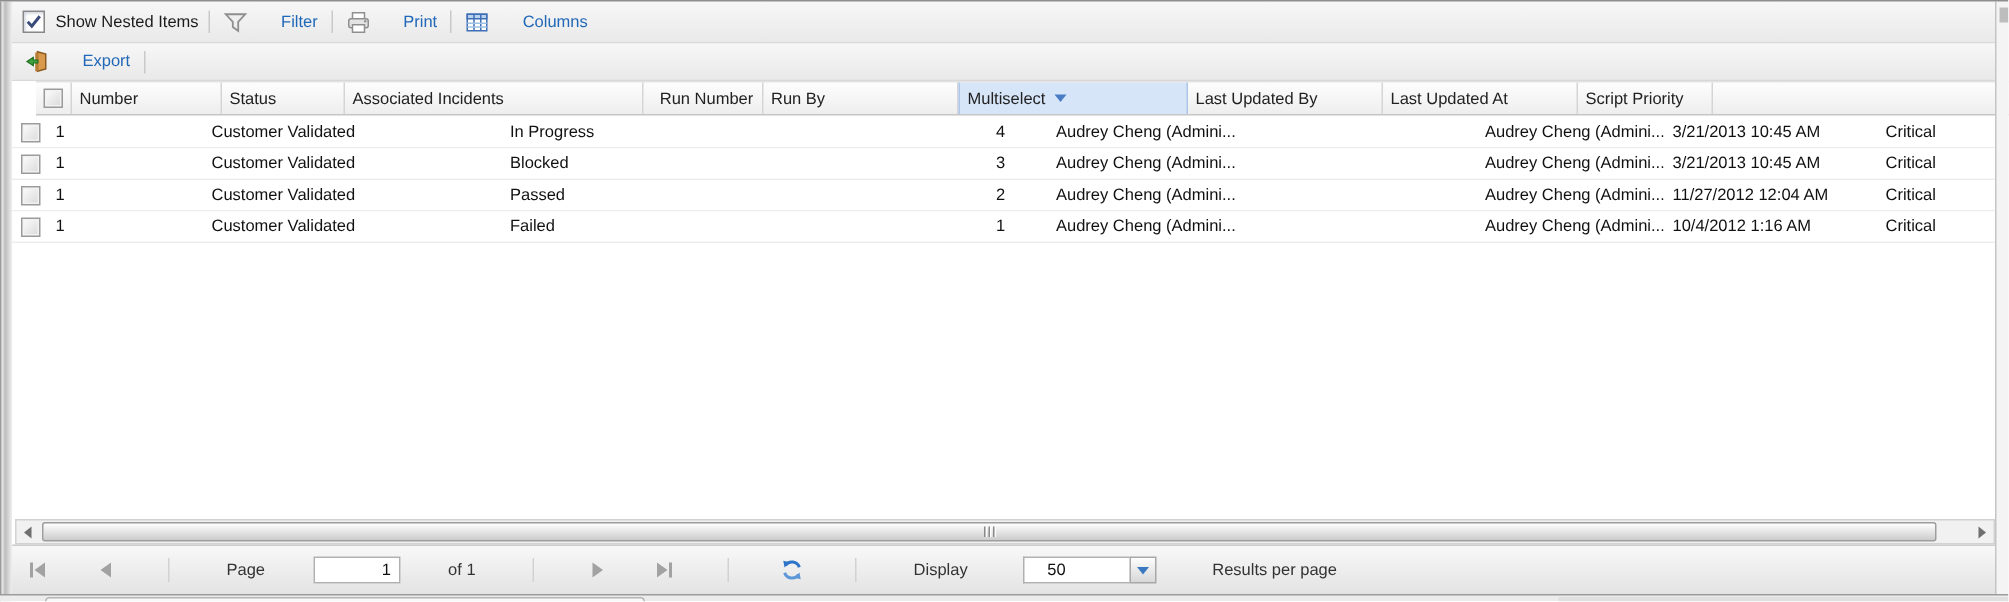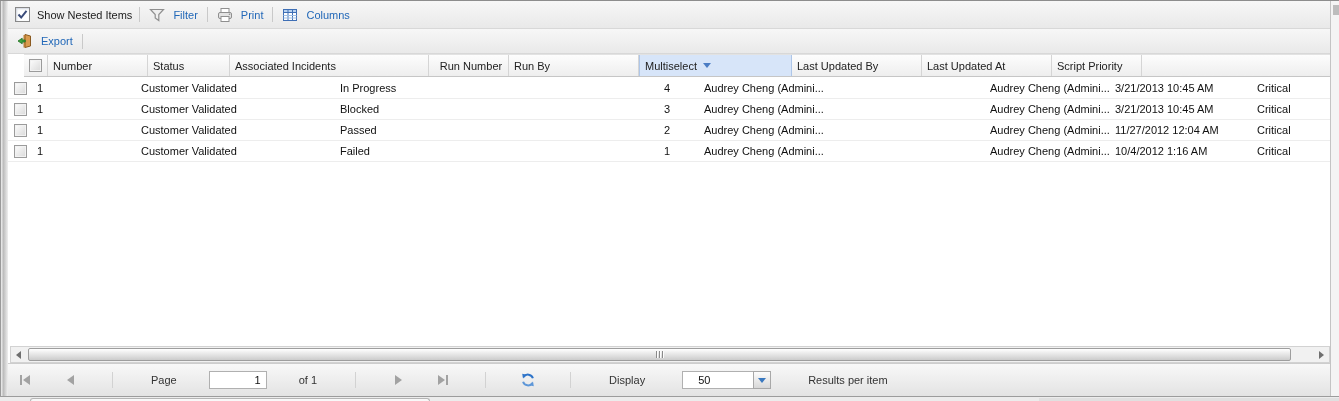--- a/index.html
+++ b/index.html
@@ -15,21 +15,21 @@
 
   .panel { position:absolute; left:8px; top:1px; width:1331px; height:400px; background:#fff;
     border-right:1px solid #c9c9c9; }
 
   
   .toolbar { position:absolute; left:0; width:1322px; display:flex; align-items:center;
     background:linear-gradient(#f7f7f7,#e9e9e9); border-bottom:1px solid #d8d8d8; }
   .toolbar-top { top:0; height:28px; padding-left:7px; }
   .toolbar-export { top:28px; height:25px; padding-left:7px; }
   .tb-sep { width:1px; height:15px; background:#c9c9c9; margin:0 7px; }
-  .tb-btn { display:inline-flex; align-items:center; gap:8px; color:#2268b8; cursor:pointer; padding:2px 2px; }
+  .tb-btn { display:inline-flex; align-items:center; gap:22px; color:#2268b8; cursor:pointer; padding:2px 2px; }
   .tb-label-dark { color:#1b1b1b; margin-left:7px; }
 
   
   .cb { width:15px; height:15px; background:#fff; border:1px solid #888;
     box-shadow:inset 1px 1px 2px rgba(60,80,120,.25); display:inline-flex; align-items:center; justify-content:center; cursor:pointer; }
   .cb svg { display:block; }
   .row-cb { width:13px; height:13px; border:1px solid #9b9b9b; background:linear-gradient(135deg,#fdfdfd,#d9d9d9);
     box-shadow:inset 0 0 0 1px #f2f2f2; cursor:pointer; }
 
   
@@ -319,21 +319,21 @@
         </svg>
       </span>
       <span class="pg-sep"></span>
       <span class="pg-label">Display</span>
       <span class="combo">
         <span class="combo-text">50</span>
         <span class="combo-trigger">
             <span class="tri"></span>
           </span>
       </span>
-      <span class="pg-label">Results per item</span>
+      <span class="pg-label">Results per page</span>
       <span class="pg-status">Displaying item 1 - 4 of 4</span>
     </div>
 
     <div class="sliver">
       <div class="sliver-tab"></div>
       <div class="sliver-right"></div>
     </div>
 
   </div>
 </div>

